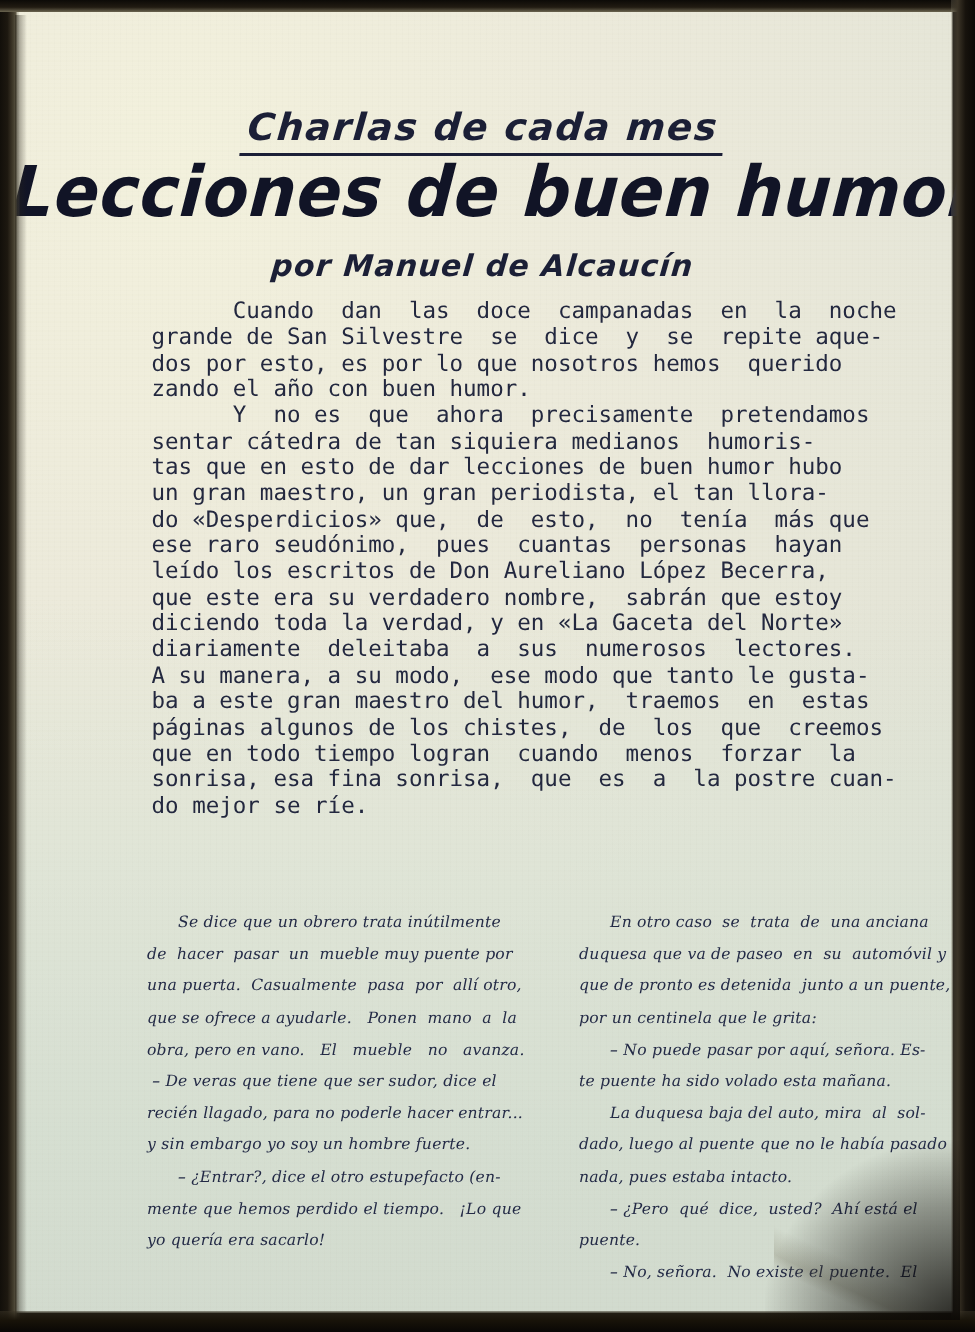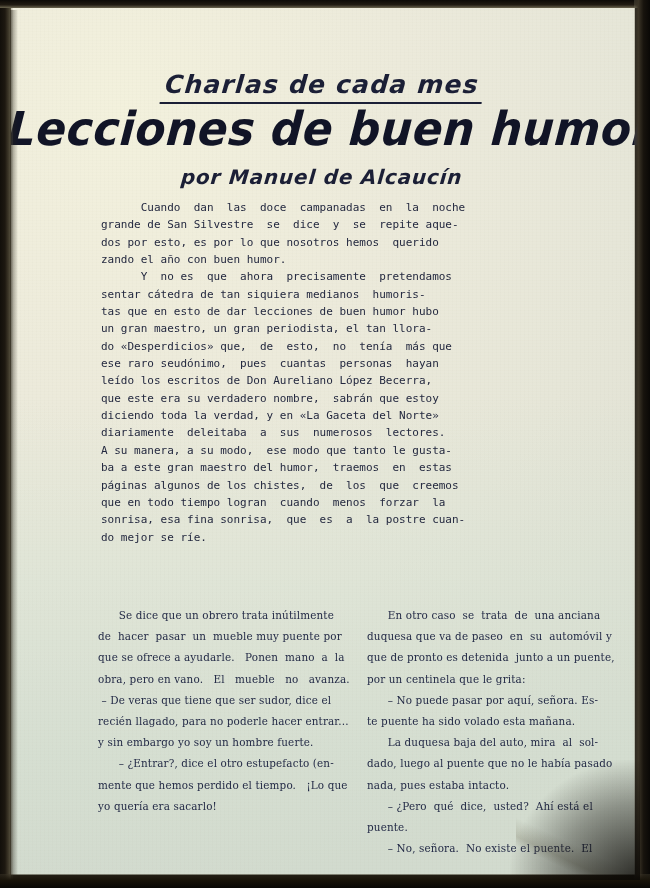--- a/index.html
+++ b/index.html
@@ -165,21 +165,21 @@
 
   
   .lead {
     position: absolute;
     left: 93px;
     top: 192px;
     width: 444px;
   }
   .lead-line {
     font-family: "DejaVu Sans Mono", monospace;
-    font-size: 11px;
+    font-size: 15px;
     line-height: 17.35px;
     color: #23283f;
     white-space: pre;
     letter-spacing: 0px;
     text-rendering: optimizeLegibility;
   }
 
   
   .cols {
     position: absolute;
@@ -187,24 +187,25 @@
     top: 598px;
     width: 520px;
     height: 230px;
   }
   .col {
     position: absolute;
     top: 0;
     width: 237px;
   }
   .col-left  { left: 0; }
-  .col-right { left: 269px; }
+  .col-right { left: 288px; }
 
   .script-line {
     font-family: "DejaVu Serif", serif;
+    font-style: italic;
     font-size: 10.4px;
     line-height: 21.2px;
     color: #232a46;
     white-space: pre;
     letter-spacing: 0.15px;
   }
 </style>
 </head>
 <body>
 
@@ -249,20 +250,21 @@
         <div class="lead-line">páginas algunos de los chistes,  de  los  que  creemos</div>
         <div class="lead-line">que en todo tiempo logran  cuando  menos  forzar  la</div>
         <div class="lead-line">sonrisa, esa fina sonrisa,  que  es  a  la postre cuan-</div>
         <div class="lead-line">do mejor se ríe.</div>
       </div>
 
     <div class="cols">
       <div class="col col-left">
           <div class="script-line">      Se dice que un obrero trata inútilmente</div>
           <div class="script-line">de  hacer  pasar  un  mueble muy puente por</div>
+          <div class="script-line">una puerta.  Casualmente  pasa  por  allí otro,</div>
           <div class="script-line">que se ofrece a ayudarle.   Ponen  mano  a  la</div>
           <div class="script-line">obra, pero en vano.   El   mueble   no   avanza.</div>
           <div class="script-line"> – De veras que tiene que ser sudor, dice el</div>
           <div class="script-line">recién llagado, para no poderle hacer entrar...</div>
           <div class="script-line">y sin embargo yo soy un hombre fuerte.</div>
           <div class="script-line">      – ¿Entrar?, dice el otro estupefacto (en-</div>
           <div class="script-line">mente que hemos perdido el tiempo.   ¡Lo que</div>
           <div class="script-line">yo quería era sacarlo!</div>
         </div>
       <div class="col col-right">

